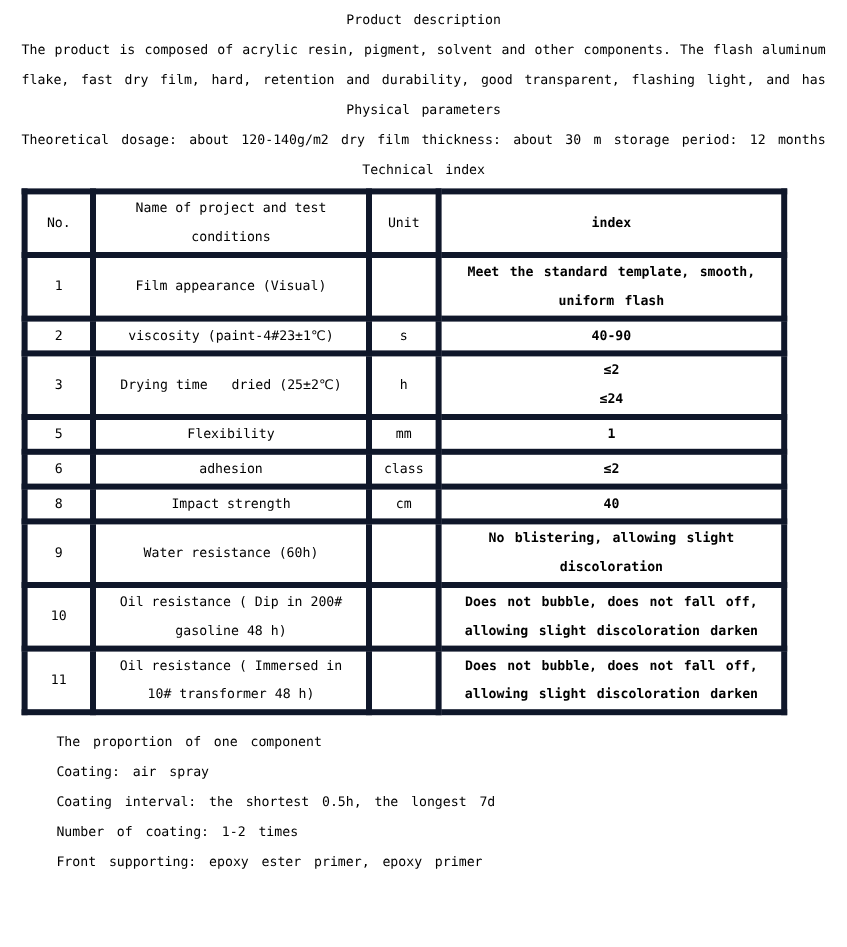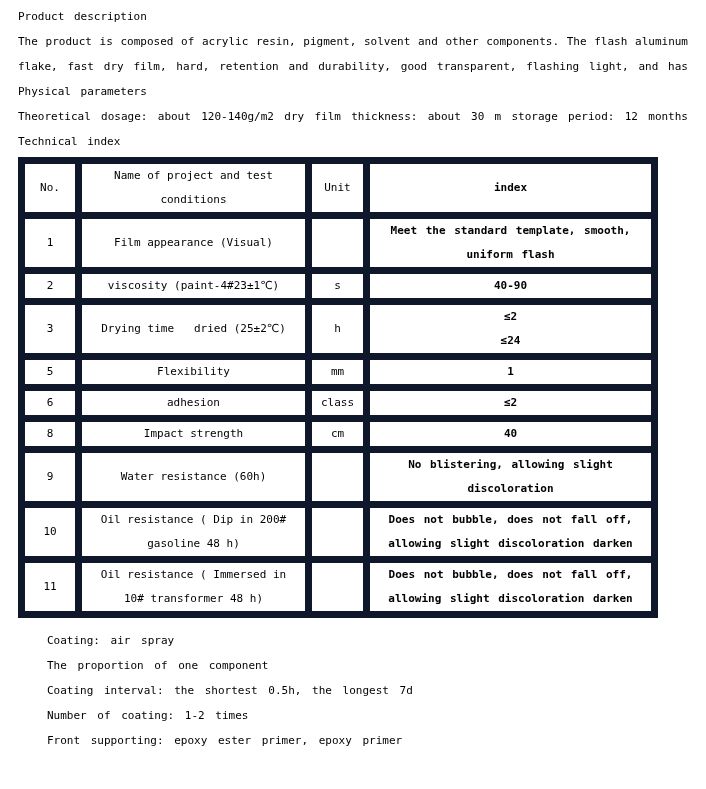--- a/index.html
+++ b/index.html
@@ -7,37 +7,37 @@
     width: 706px; height: 789px;
     background: #ffffff;
     color: #000000;
     font-family: "DejaVu Sans Mono", "DejaVu Sans", monospace;
     font-size: 11px;
     overflow: hidden;
     box-sizing: border-box;
     padding: 4px 18px 0 18px;
   }
   .line { line-height: 25px; white-space: pre; }
-  .heading { line-height: 25px; word-spacing: 3px; white-space: pre; }
+  .heading { line-height: 25px; word-spacing: 3px; white-space: pre; text-align: center; }
   .jline {
     line-height: 25px;
     text-align: justify;
     text-align-last: justify;
     -moz-text-align-last: justify;
   }
   .wide-gaps { word-spacing: 5px; }
 
   table.tech {
     border-collapse: collapse;
     table-layout: fixed;
     width: 633px;
     margin-top: 3px;
   }
   table.tech td {
-    border: 7px solid #0f172a;
+    border: 5px solid #0f172a;
     line-height: 24px;
     padding: 0 8px;
     text-align: center;
     vertical-align: middle;
     overflow: hidden;
   }
   td.col-name {
     text-align: justify;
     white-space: pre-wrap;
     padding: 0 8px 0 9px;
@@ -135,18 +135,18 @@
     <tr class="h51">
       <td>11</td>
       <td class="col-name">Oil resistance ( Immersed in 10# transformer 48 h)</td>
       <td></td>
       <td class="col-index">Does not bubble, does not fall off, allowing slight discoloration darken</td>
     </tr>
   </tbody>
 </table>
 
 <div class="construction">
+  <div class="item">The proportion of one component</div>
   <div class="item">Coating: air spray</div>
-  <div class="item">The proportion of one component</div>
   <div class="item">Coating interval: the shortest 0.5h, the longest 7d</div>
   <div class="item">Number of coating: 1-2 times</div>
   <div class="item">Front supporting: epoxy ester primer, epoxy primer</div>
 </div>
 
 </body></html>

